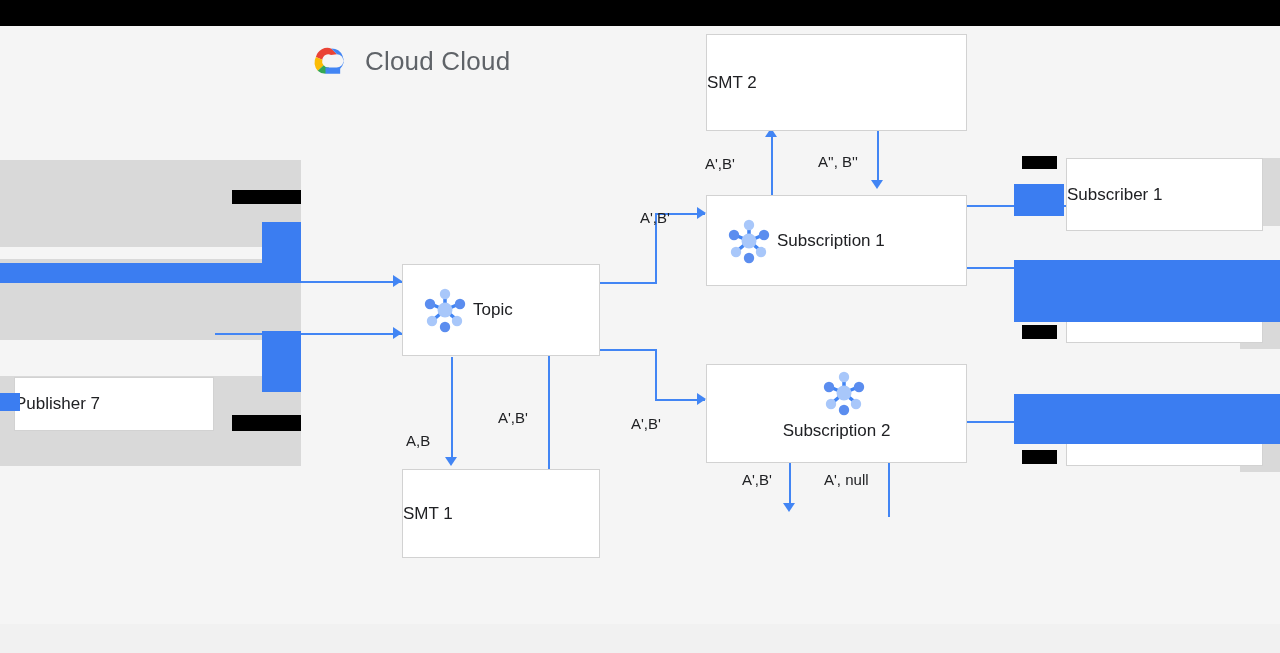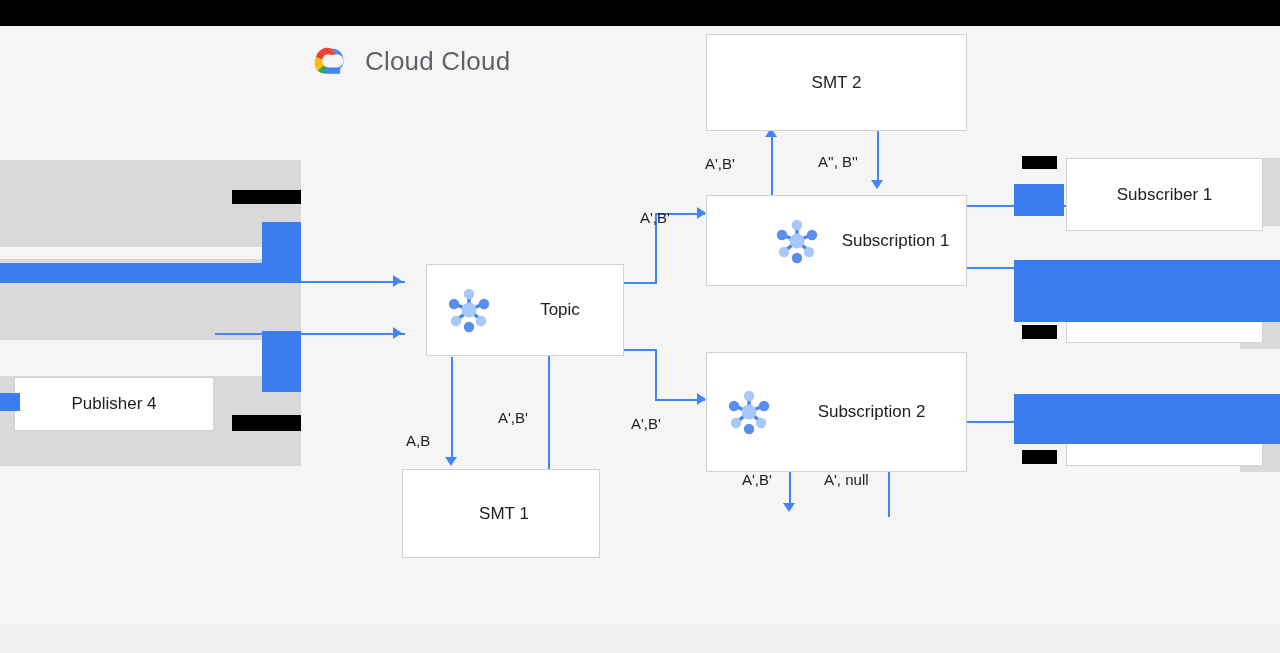--- a/index.html
+++ b/index.html
@@ -27,21 +27,21 @@
   .gc-mark { width: 44px; height: 40px; }
   .gc-word { font-size: 26px; color: #5f6368; letter-spacing: .2px; white-space: nowrap; }
 
   
   .node {
     position: absolute; background: #ffffff; border: 1px solid #d2d2d2;
     display: flex; align-items: center; justify-content: center;
     font-size: 17px; color: #202124;
   }
   .node.with-icon { justify-content: flex-start; }
-  .node .lbl { flex: 1; text-align: center; }
+  .node .lbl { flex: 1; text-align: left; }
   .pubsub-icon { width: 56px; height: 56px; margin-left: 14px; flex: none; }
 
   
   .ln { position: absolute; background: #4285f4; }
   .ln.h { height: 2px; }
   .ln.v { width: 2px; }
   .arrow { position: absolute; width: 0; height: 0; }
   .arrow.right { border-left: 9px solid #4285f4; border-top: 6px solid transparent; border-bottom: 6px solid transparent; }
   .arrow.down  { border-top: 9px solid #4285f4; border-left: 6px solid transparent; border-right: 6px solid transparent; }
   .arrow.up    { border-bottom: 9px solid #4285f4; border-left: 6px solid transparent; border-right: 6px solid transparent; }
@@ -123,71 +123,71 @@
   <div class="edge-label" style="left:640px;top:209px;">A',B'</div>
   <div class="edge-label" style="left:705px;top:155px;">A',B'</div>
   <div class="edge-label" style="left:818px;top:153px;">A'', B''</div>
   <div class="edge-label" style="left:406px;top:432px;">A,B</div>
   <div class="edge-label" style="left:498px;top:409px;">A',B'</div>
   <div class="edge-label" style="left:631px;top:415px;">A',B'</div>
   <div class="edge-label" style="left:742px;top:471px;">A',B'</div>
   <div class="edge-label" style="left:824px;top:471px;">A', null</div>
 
   <div class="node" style="left:14px;top:377px;width:200px;height:54px;">
-    <span class="lbl">Publisher 4</span>
-  </div>
-
-  <div class="node with-icon" style="left:426px;top:264px;width:198px;height:92px;">
+    <span class="lbl">Publisher 7</span>
+  </div>
+
+  <div class="node with-icon" style="left:402px;top:264px;width:198px;height:92px;">
     <svg class="pubsub-icon" viewBox="0 0 56 56">
       <g stroke="#4285f4" stroke-width="3.5">
         <line x1="28" y1="28" x2="28" y2="14"></line>
           <line x1="28" y1="28" x2="42" y2="22"></line>
         <line x1="28" y1="28" x2="40" y2="38"></line>
           <line x1="28" y1="28" x2="16" y2="38"></line>
         <line x1="28" y1="28" x2="14" y2="22"></line>
       </g>
       <circle cx="28" cy="28" r="7.5" fill="#a8c7fa"></circle>
       <circle cx="28" cy="12" r="5.2" fill="#a8c7fa"></circle>
       <circle cx="43" cy="22" r="5.2" fill="#5b8def"></circle>
       <circle cx="40" cy="39" r="5.2" fill="#a8c7fa"></circle>
       <circle cx="28" cy="45" r="5.2" fill="#5b8def"></circle>
       <circle cx="13" cy="22" r="5.2" fill="#5b8def"></circle>
       <circle cx="15" cy="39" r="5.2" fill="#a8c7fa"></circle>
     </svg>
     <span class="lbl">Topic</span>
   </div>
 
-  <div class="node" style="left:402px;top:469px;width:198px;height:89px;padding-left:6px;">
+  <div class="node" style="left:402px;top:469px;width:198px;height:89px;">
     <span class="lbl">SMT 1</span>
   </div>
   <div class="node" style="left:706px;top:34px;width:261px;height:97px;">
     <span class="lbl">SMT 2</span>
   </div>
 
-  <div class="node with-icon" style="left:706px;top:195px;width:261px;height:91px;padding-left:48px;">
+  <div class="node with-icon" style="left:706px;top:195px;width:261px;height:91px;">
     <svg class="pubsub-icon" viewBox="0 0 56 56">
       <g stroke="#4285f4" stroke-width="3.5">
         <line x1="28" y1="28" x2="28" y2="14"></line>
           <line x1="28" y1="28" x2="42" y2="22"></line>
         <line x1="28" y1="28" x2="40" y2="38"></line>
           <line x1="28" y1="28" x2="16" y2="38"></line>
         <line x1="28" y1="28" x2="14" y2="22"></line>
       </g>
       <circle cx="28" cy="28" r="7.5" fill="#a8c7fa"></circle>
       <circle cx="28" cy="12" r="5.2" fill="#a8c7fa"></circle>
       <circle cx="43" cy="22" r="5.2" fill="#5b8def"></circle>
       <circle cx="40" cy="39" r="5.2" fill="#a8c7fa"></circle>
       <circle cx="28" cy="45" r="5.2" fill="#5b8def"></circle>
       <circle cx="13" cy="22" r="5.2" fill="#5b8def"></circle>
       <circle cx="15" cy="39" r="5.2" fill="#a8c7fa"></circle>
     </svg>
     <span class="lbl">Subscription 1</span>
   </div>
 
-  <div class="node with-icon" style="left:706px;top:352px;width:261px;height:120px;">
+  <div class="node with-icon" style="left:706px;top:364px;width:261px;height:99px;flex-direction:column;">
     <svg class="pubsub-icon" viewBox="0 0 56 56">
       <g stroke="#4285f4" stroke-width="3.5">
         <line x1="28" y1="28" x2="28" y2="14"></line>
           <line x1="28" y1="28" x2="42" y2="22"></line>
         <line x1="28" y1="28" x2="40" y2="38"></line>
           <line x1="28" y1="28" x2="16" y2="38"></line>
         <line x1="28" y1="28" x2="14" y2="22"></line>
       </g>
       <circle cx="28" cy="28" r="7.5" fill="#a8c7fa"></circle>
       <circle cx="28" cy="12" r="5.2" fill="#a8c7fa"></circle>

